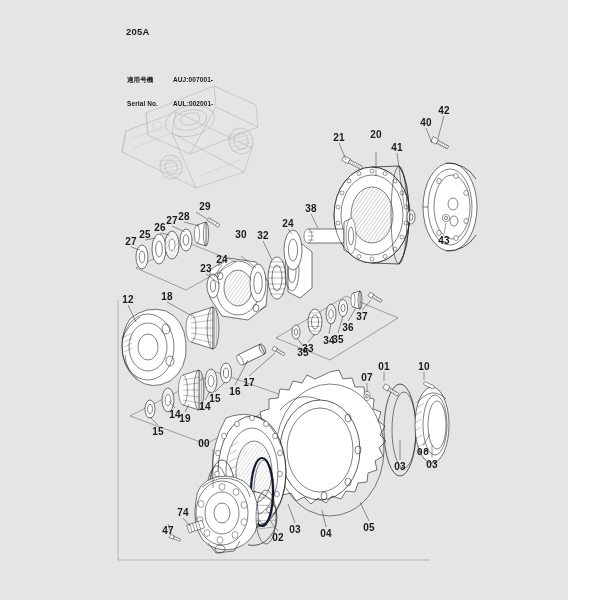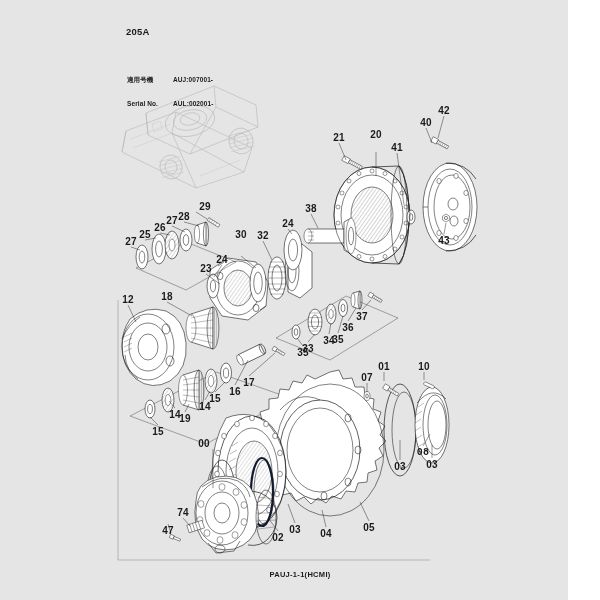--- a/index.html
+++ b/index.html
@@ -741,15 +741,14 @@
       <div class="cnum" style="left: 362px; top: 316px;">37</div>
       <div class="cnum" style="left: 311px; top: 208px;">38</div>
       <div class="cnum" style="left: 426px; top: 122px;">40</div>
       <div class="cnum" style="left: 397px; top: 147px;">41</div>
       <div class="cnum" style="left: 444px; top: 110px;">42</div>
       <div class="cnum" style="left: 444px; top: 240px;">43</div>
       <div class="cnum" style="left: 183px; top: 512px;">74</div>
       <div class="cnum" style="left: 168px; top: 518px; margin-top: 12px;">47</div>
     </div>
 
-  <div class="txt" id="footer-code">PAUJ-1-1(HCMI)</div>
 
 </div>
 
 </body></html>

